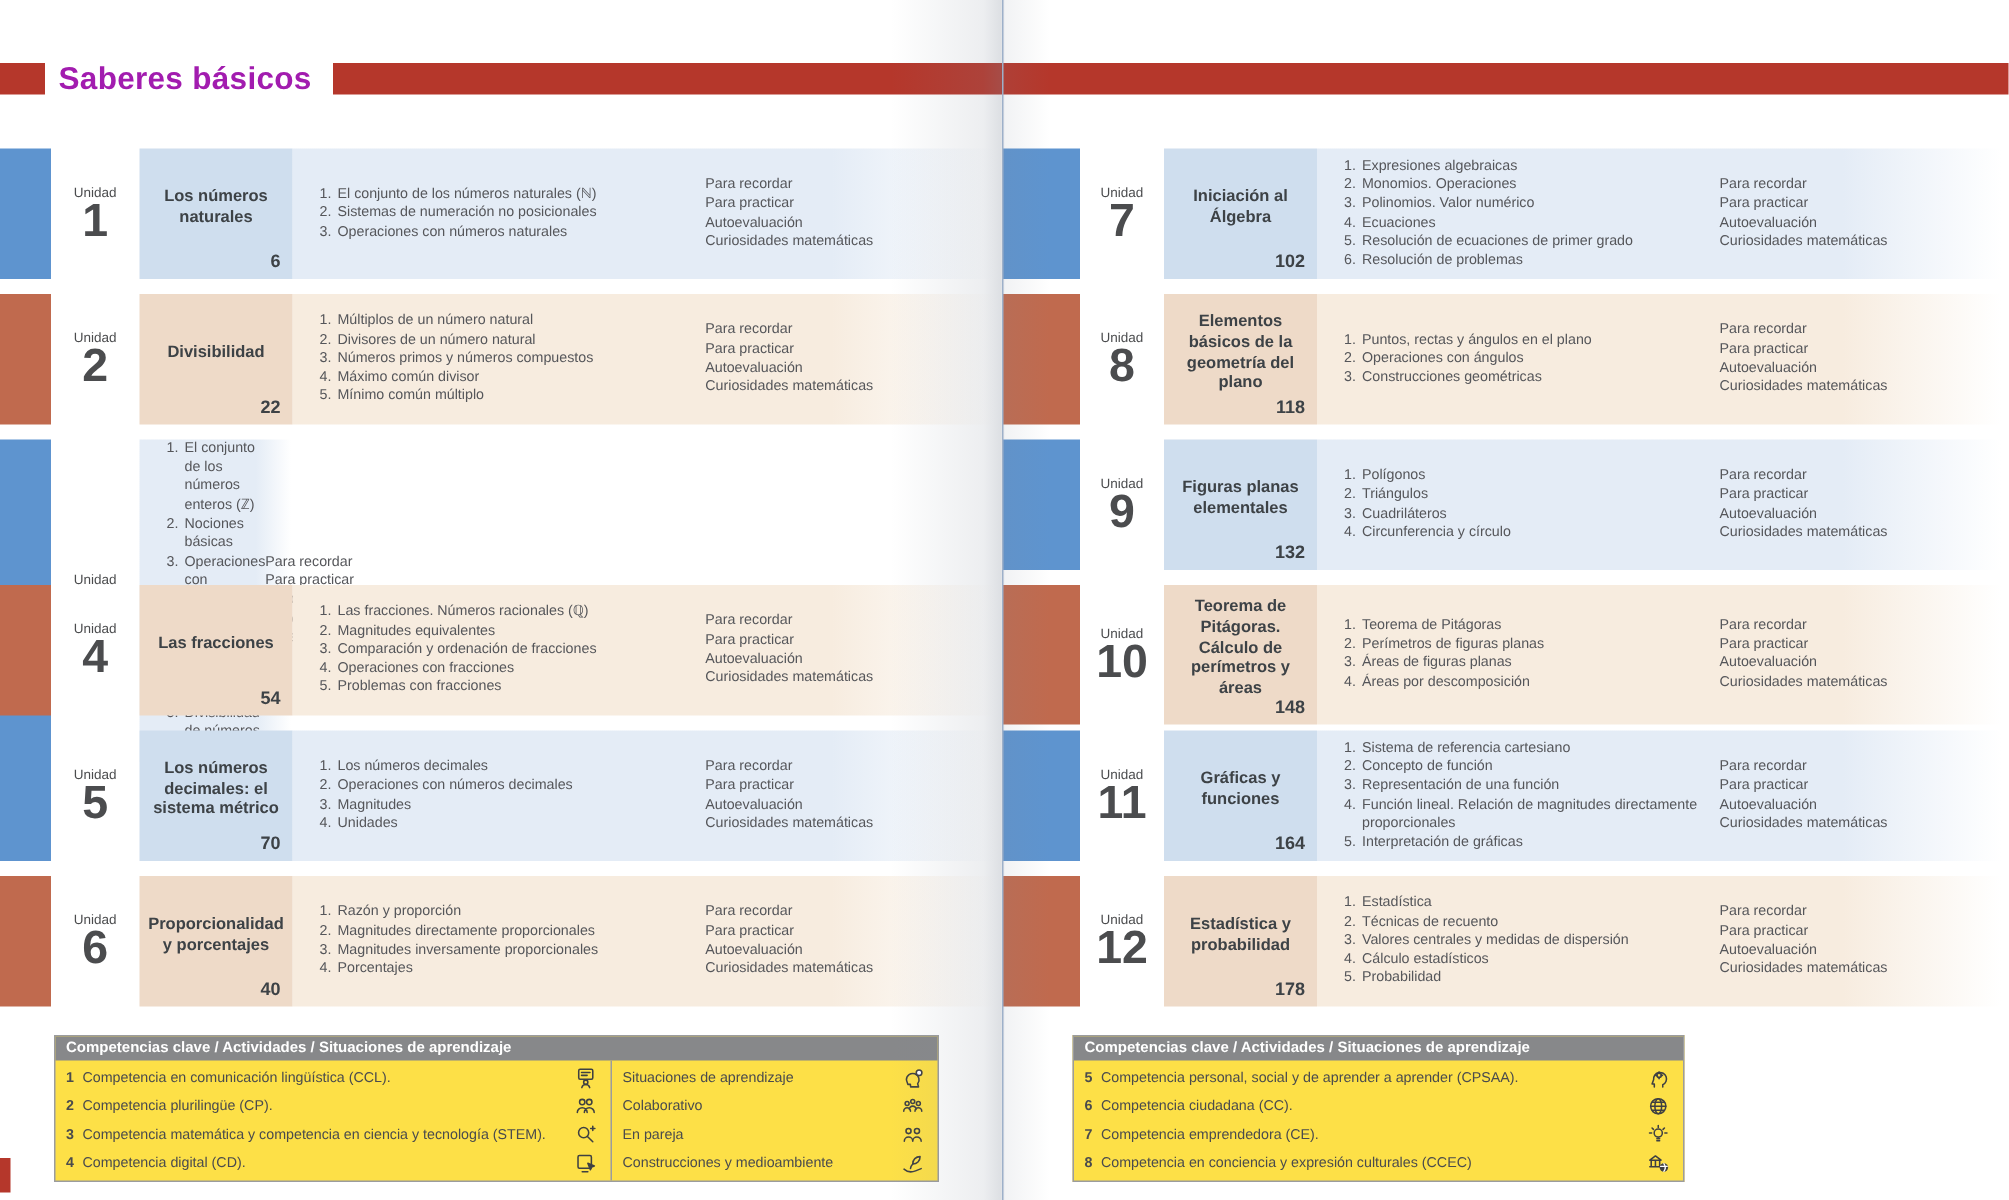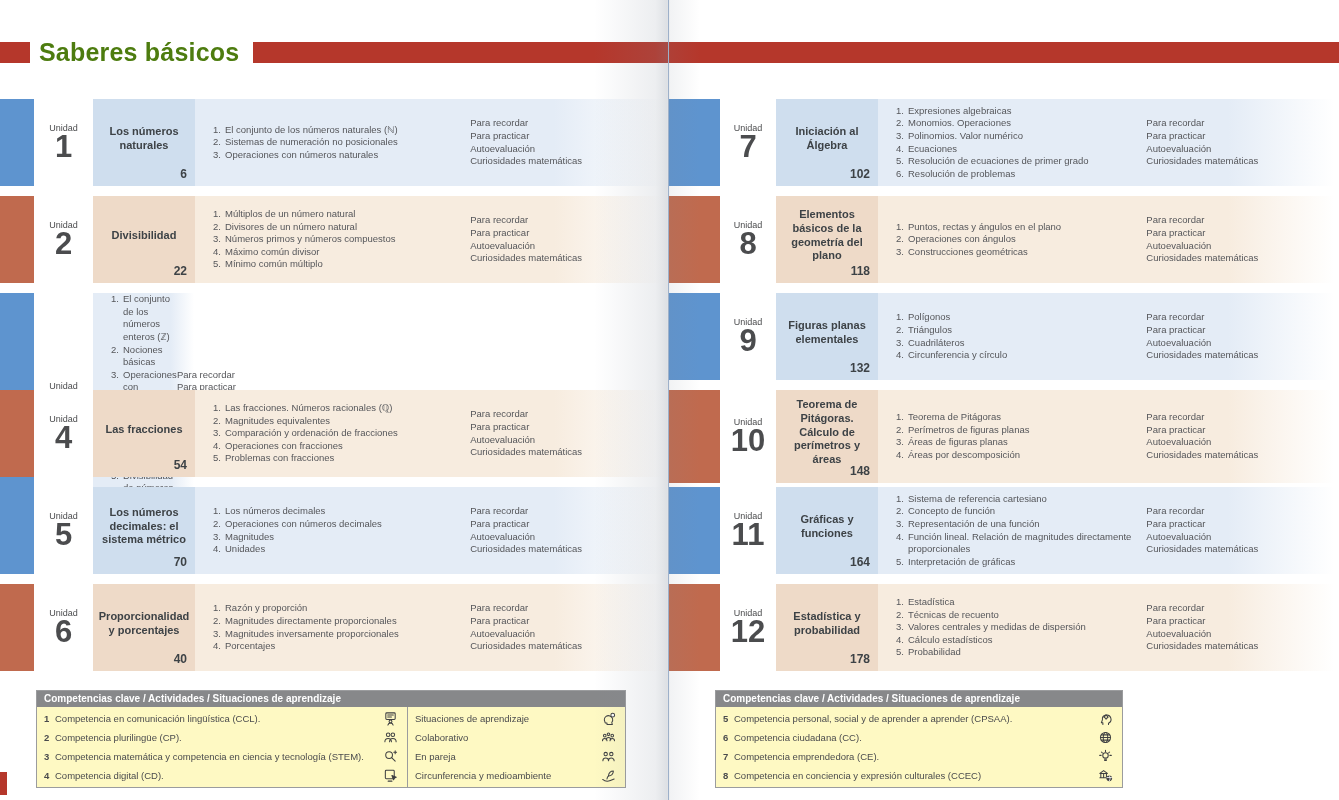--- a/index.html
+++ b/index.html
@@ -18,21 +18,21 @@
   html,body{width:1339px;height:800px}
   body{
     position:relative;overflow:hidden;background:#fff;
     font-family:"Liberation Sans",sans-serif;color:var(--ink);
   }
   
   .title-band{position:absolute;top:42px;left:0;right:0;height:21px;display:flex;align-items:stretch}
   .band-block{width:30px;background:var(--red)}
   .band-title{
     display:flex;align-items:center;background:#fff;padding:0 14px 0 9px;
-    font-size:25px;font-weight:bold;color:#4d7c0f;white-space:nowrap;letter-spacing:.2px;
+    font-size:21px;font-weight:bold;color:#a21caf;white-space:nowrap;letter-spacing:.2px;
   }
   .band-rest{flex:1;background:var(--red)}
   
   .pages{position:absolute;top:99px;left:0;right:0;bottom:0;display:flex}
   .page{position:relative}
   .page-left{width:668px}
   .page-right{flex:1}
   .units{display:flex;flex-direction:column;gap:10px}
   .unit-row{height:87px;display:grid;grid-template-columns:34px 59px 102px 1fr}
   .page-right .unit-row{grid-template-columns:52px 56px 102px 1fr}
@@ -49,21 +49,21 @@
   .unit-page{position:absolute;right:8px;bottom:5px;font-size:12px;font-weight:bold;color:var(--ink-dark)}
   .topics-band{display:flex;align-items:center;padding-left:13px}
   .unit-row.blue .topics-band{background:linear-gradient(90deg,var(--blue-band) 0%,var(--blue-band) 76%,rgba(244,248,253,0) 99%)}
   .unit-row.tan  .topics-band{background:linear-gradient(90deg,var(--tan-band) 0%,var(--tan-band) 76%,rgba(253,249,243,0) 99%)}
   .topics{flex:0 0 57%}
   .acts{flex:1}
   .topic{display:grid;grid-template-columns:13px 1fr;column-gap:4px;font-size:9.5px;line-height:1.33;color:var(--ink)}
   .t-num{text-align:right}
   .act{font-size:9.5px;line-height:1.33;color:var(--ink)}
   
-  .legend{position:absolute;border:1px solid var(--border);background:#fef9c3}
+  .legend{position:absolute;border:1px solid var(--border);background:#fde047}
   #legend-left{left:36px;top:591px;width:590px}
   #legend-right{left:47px;top:591px;width:408px}
   .legend-header{background:#87888a;color:#fff;font-weight:bold;font-size:10px;padding:2px 7px 3px}
   .legend-cols{display:grid;grid-template-columns:1fr 218px}
   .legend-col{padding:2px 0}
   .legend-col.col2{border-left:1px solid var(--border)}
   .lrow{display:flex;align-items:center;padding:2px 7px;min-height:17.5px;font-size:9.5px;color:#4a4b4d}
   .l-num{font-weight:bold;width:11px;flex:none}
   .l-label{flex:1;padding-right:6px}
   .l-icon{width:20px;flex:none;display:flex;justify-content:center;align-items:center}
@@ -410,21 +410,21 @@
                 <svg viewBox="0 0 16 16" stroke="#3f4042" fill="none" stroke-width="1.1" stroke-linecap="round" stroke-linejoin="round">
                   <circle cx="5" cy="5.4" r="1.8"></circle>
                   <circle cx="11" cy="5.4" r="1.8"></circle>
                   <path d="M2 12.6a3 3 0 0 1 6 0M8 12.6a3 3 0 0 1 6 0"></path>
                 </svg>
               </span>
   </div>
 
   <div class="lrow">
 
-    <span class="l-label">Circunferencia y medioambiente</span>
+    <span class="l-label">Construcciones y medioambiente</span>
     <span class="l-icon">
                 <svg viewBox="0 0 16 16" stroke="#3f4042" fill="none" stroke-width="1.1" stroke-linecap="round" stroke-linejoin="round">
                   <path d="M8 8.5c0-3.2 2.2-5.2 5.2-5.2 0 3.2-2.2 5.2-5.2 5.2z"></path>
                   <path d="M8 8.5c-1 1-1.5 2-1.6 3.2"></path>
                   <path d="M1.8 12.2c2.2 2 5.2 2.4 8.2 1.2l4-1.6"></path>
                 </svg>
               </span>
   </div>
 </div>
       </div>

